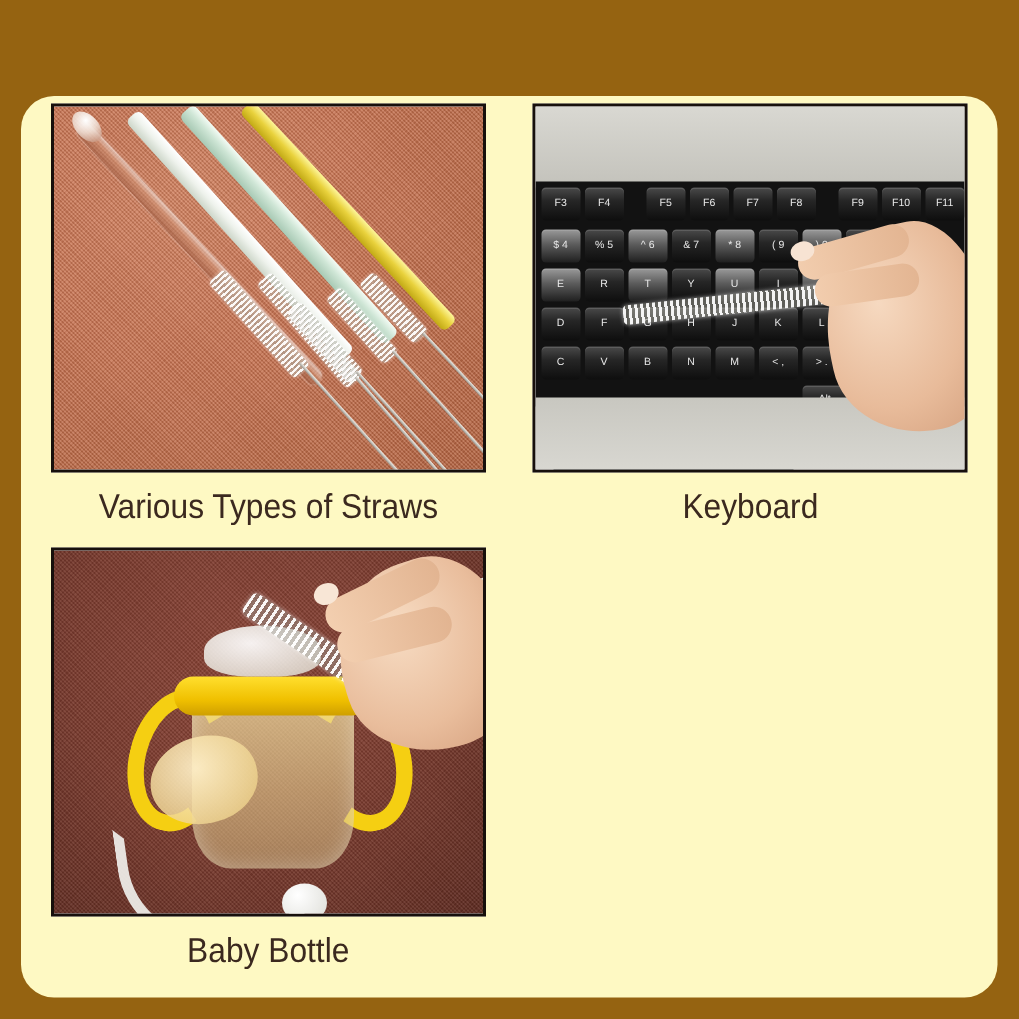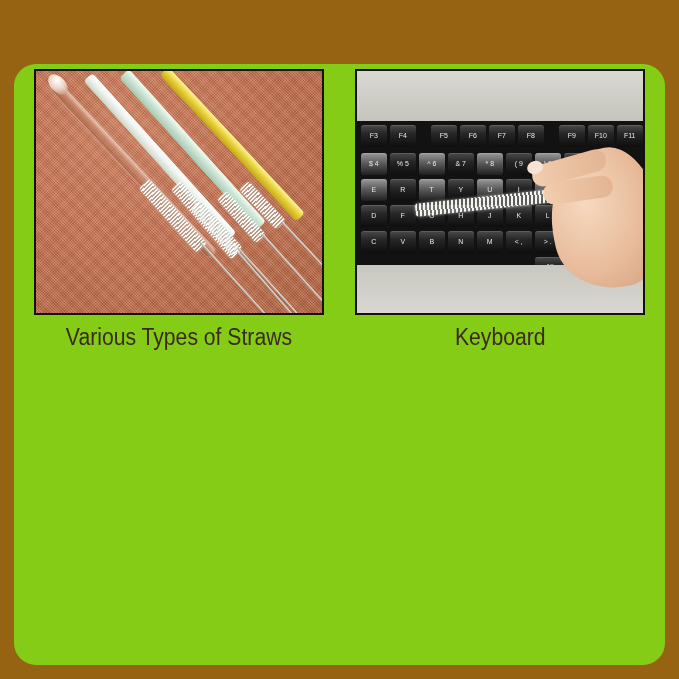--- a/index.html
+++ b/index.html
@@ -44,21 +44,21 @@
     white-space: nowrap;
   }
 
   
   .panel {
     position: absolute;
     left: 14px;
     top: 64px;
     width: 651px;
     height: 601px;
-    background: #84cc16;
+    background: #fef9c3;
     border-radius: 22px;
     box-sizing: border-box;
     overflow: hidden;
   }
 
   .grid {
     position: absolute;
     left: 0;
     top: 0;
     width: 651px;
@@ -517,16 +517,38 @@
             <div class="kb-hand"></div>
             <div class="kb-finger kb-f1"></div>
             <div class="kb-finger kb-f2"></div>
             <div class="kb-nail"></div>
           </div>
         </div>
         <div class="caption">Keyboard</div>
       </div>
 
 
+      <div class="cell">
+        <div class="photo-frame">
+          <div class="photo">
+            <div class="bb-bg"></div>
+            <div class="bb-handle bb-handle-l"></div>
+            <div class="bb-handle bb-handle-r"></div>
+            <div class="bb-cup"></div>
+            <div class="bb-collar"></div>
+            <div class="bb-spout"></div>
+            <div class="bb-nipple"></div>
+            <div class="bb-tube"></div>
+            <div class="bb-ball"></div>
+            <div class="bb-brush"></div>
+            <div class="bb-brush-wire"></div>
+            <div class="bb-hand"></div>
+            <div class="bb-finger bb-f1"></div>
+            <div class="bb-finger bb-f2"></div>
+            <div class="bb-nail"></div>
+          </div>
+        </div>
+        <div class="caption">Baby Bottle</div>
+      </div>
 
     </div>
   </div>
 </div>
 
 </body></html>

